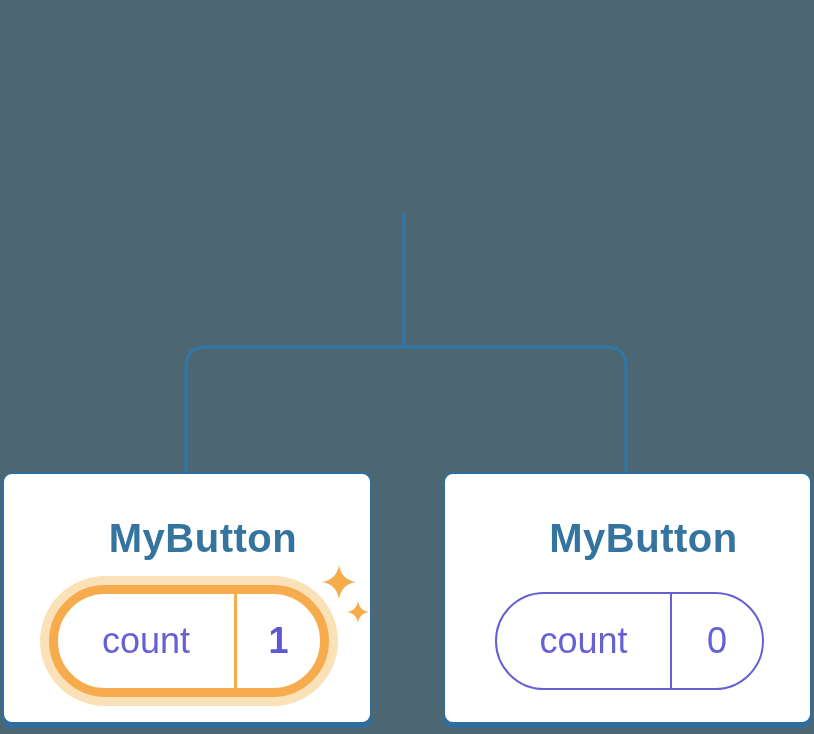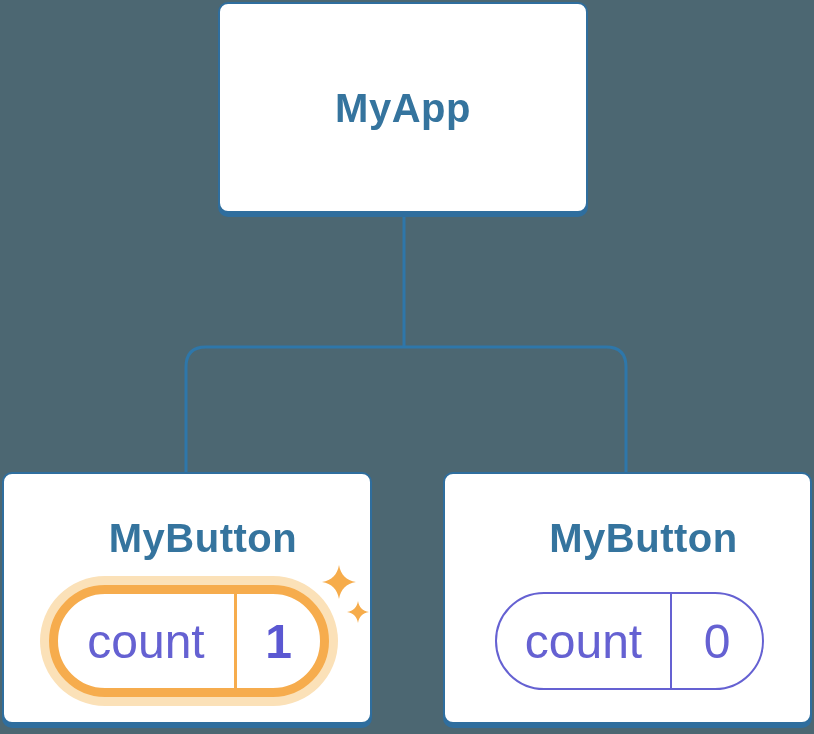--- a/index.html
+++ b/index.html
@@ -54,21 +54,21 @@
     left: 45px; top: 111px; width: 280px; height: 112px;
     border: 9px solid var(--orange, #F6AC4D);
     box-shadow: 0 0 0 9px var(--orange-halo, #FBE1B8);
   }
   .pill-idle {
     left: 50px; top: 118px; width: 269px; height: 98px;
     border: 2px solid var(--purple, #6561D2);
   }
   .pill-cell {
     display: flex; align-items: center; justify-content: center;
-    font-size: 48px;
+    font-size: 36px;
     color: var(--purple, #6561D2);
   }
   .pill-active .pill-key { width: 176px; }
   .pill-idle   .pill-key { width: 173px; }
   .pill-val { flex: 1; }
   .pill-active .pill-val { font-weight: 700; color: #5B58D2; }
   .pill-active .pill-divider { width: 3px; background: var(--orange, #F6AC4D); }
   .pill-idle   .pill-divider { width: 2px; background: var(--purple, #6561D2); }
   .sparkles {
     position: absolute; left: 310px; top: 85px;
@@ -79,23 +79,20 @@
 </head>
 <body>
 
 <div class="canvas">
 
   <svg class="connectors" viewBox="0 0 814 734" xmlns="http://www.w3.org/2000/svg">
     <path d="M404 213 V347" fill="none" stroke="#2E77AA" stroke-width="3"></path>
     <path d="M186 473 V367 Q186 347 206 347 H606 Q626 347 626 367 V473" fill="none" stroke="#2E77AA" stroke-width="3"></path>
   </svg>
 
-  <div class="node node-root">
-    <div class="node-title">MyApp</div>
-  </div>
 
   <div class="node node-child-left">
     <div class="node-title child-title">MyButton</div>
 
     <div class="pill pill-active">
       <span class="pill-cell pill-key">count</span>
       <span class="pill-divider"></span>
       <span class="pill-cell pill-val">1</span>
     </div>
 

